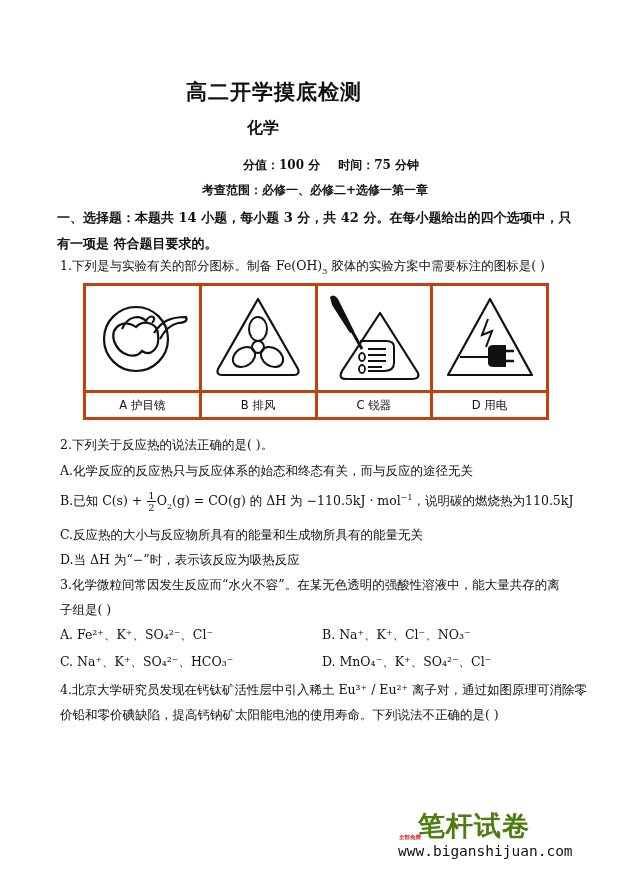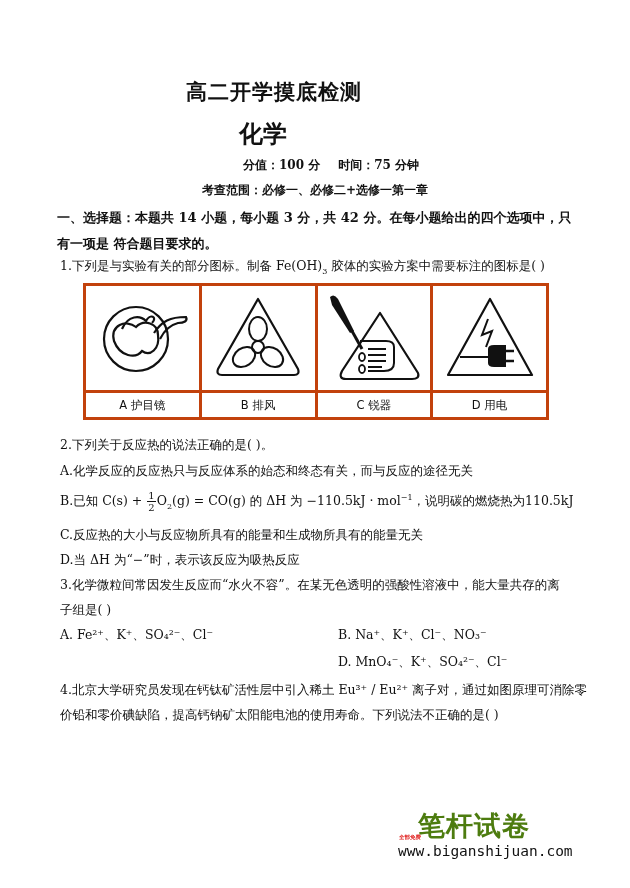--- a/index.html
+++ b/index.html
@@ -8,21 +8,21 @@
     font-family: "DejaVu Serif", "Liberation Serif", serif;
     color: #111;
   }
   .abs { position: absolute; }
   .title {
     left: 0; width: 548px; top: 78px; text-align: center;
     font-family: "DejaVu Sans", sans-serif; font-weight: bold; font-size: 21px; letter-spacing: 1px;
   }
   .subject {
     left: 0; width: 526px; top: 118px; text-align: center;
-    font-family: "DejaVu Sans", sans-serif; font-weight: bold; font-size: 24px;
+    font-family: "DejaVu Sans", sans-serif; font-weight: bold; font-size: 16px;
   }
   .meta {
     left: 16px; width: 630px; top: 157px; text-align: center;
     font-weight: bold; font-size: 12px;
   }
   .meta .gap { display: inline-block; width: 18px; }
   .scope {
     left: 0; width: 630px; top: 182px; text-align: center;
     font-weight: bold; font-size: 12px;
   }
@@ -36,21 +36,21 @@
   }
   table.icons td { border: 3px solid #c2410c; text-align: center; padding: 0; }
   table.icons tr.img-row td { height: 104px; }
   table.icons tr.lbl-row td {
     height: 24px; font-family: "DejaVu Sans", sans-serif; font-size: 11.5px;
   }
   sup, sub { font-size: 8px; line-height: 0; }
   .frac { display: inline-block; vertical-align: middle; text-align: center; font-size: 10px; line-height: 11px; margin: 0 1px; }
   .frac span { display: block; }
   .frac .num { border-bottom: 1px solid #111; padding: 0 1px; }
-  .opt-col2 { position: absolute; left: 278px; }
+  .opt-col2 { position: absolute; left: 262px; }
   .wm-cn {
     left: 418px; top: 808px; font-family: "DejaVu Sans", sans-serif; font-size: 27px; font-weight: bold; color: #4d7c0f;
     letter-spacing: 1px;
   }
   .wm-url {
     left: 398px; top: 843px; font-family: "DejaVu Sans Mono", "Liberation Mono", monospace; font-size: 14.5px; color: #111;
   }
   .wm-tag {
     left: 399px; top: 834px; font-family: "DejaVu Sans", sans-serif; font-size: 5.5px; color: #e0201e; font-weight: bold;
   }
@@ -129,20 +129,21 @@
 <div class="abs line" style="top:527px;">C.反应热的大小与反应物所具有的能量和生成物所具有的能量无关</div>
 <div class="abs line" style="top:552px;">D.当 ΔH 为“−”时，表示该反应为吸热反应</div>
 
 <div class="abs line" style="top:577px;">3.化学微粒间常因发生反应而“水火不容”。在某无色透明的强酸性溶液中，能大量共存的离</div>
 <div class="abs line" style="top:602px;">子组是(   )</div>
 <div class="abs line" style="top:627px;">
   <span>A. Fe²⁺、K⁺、SO₄²⁻、Cl⁻</span>
   <span class="opt-col2">B. Na⁺、K⁺、Cl⁻、NO₃⁻</span>
 </div>
 <div class="abs line" style="top:654px;">
+  <span>C. Na⁺、K⁺、SO₄²⁻、HCO₃⁻</span>
   <span class="opt-col2">D. MnO₄⁻、K⁺、SO₄²⁻、Cl⁻</span>
 </div>
 
 <div class="abs line" style="top:682px;">4.北京大学研究员发现在钙钛矿活性层中引入稀土 Eu³⁺ / Eu²⁺ 离子对，通过如图原理可消除零</div>
 <div class="abs line" style="top:707px;">价铅和零价碘缺陷，提高钙钠矿太阳能电池的使用寿命。下列说法不正确的是(   )</div>
 
 <div class="abs wm-cn">笔杆试卷</div>
 <div class="abs wm-tag">全部免费</div>
 <div class="abs wm-url">www.biganshijuan.com</div>
 

